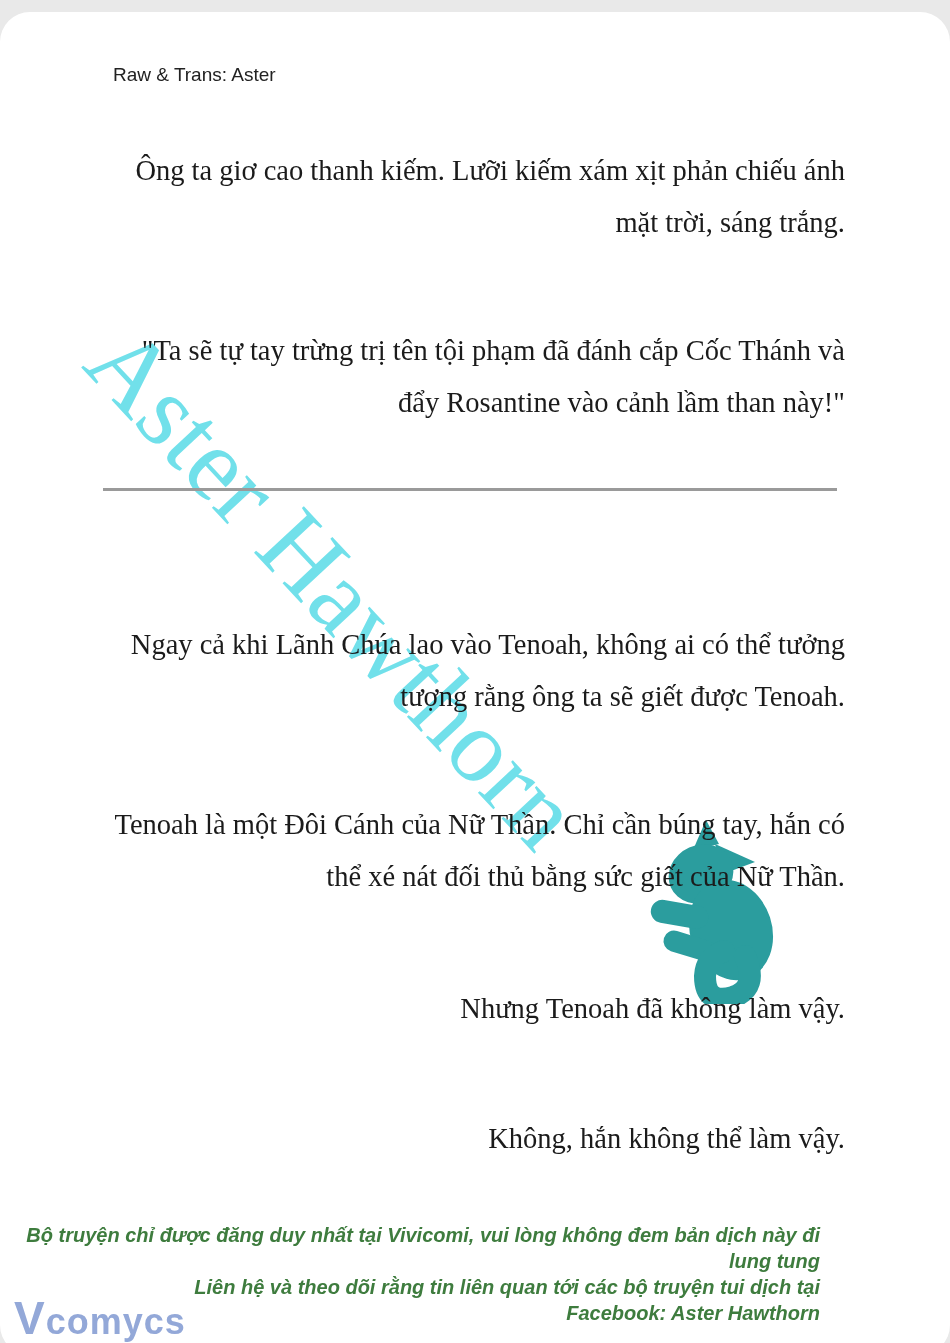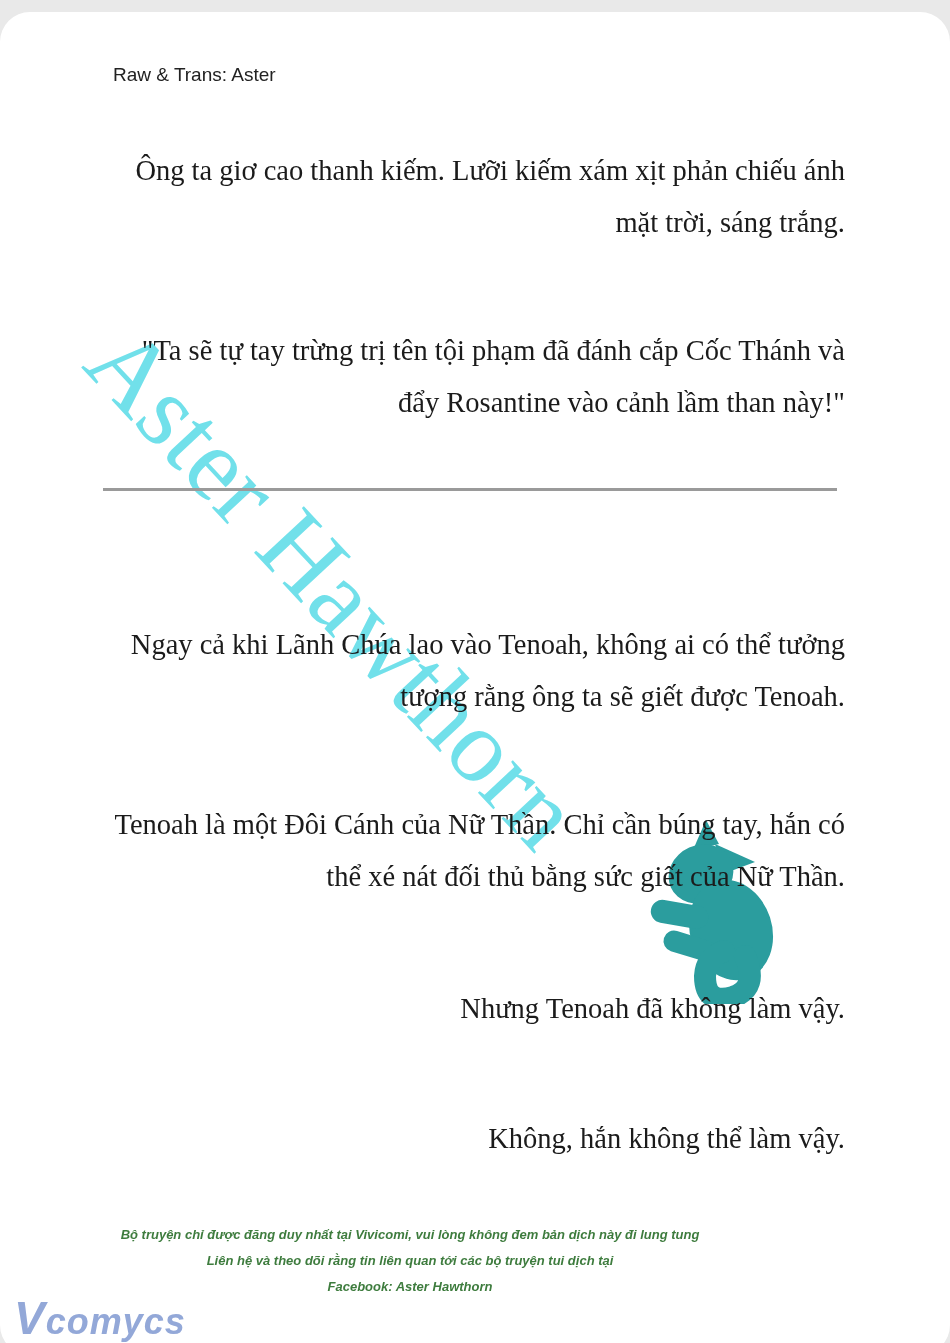--- a/index.html
+++ b/index.html
@@ -68,36 +68,35 @@
     top: 806px;
     width: 130px;
     height: 186px;
     z-index: 1;
   }
   .footer {
     position: absolute;
     left: 0;
     top: 1210px;
     width: 820px;
-    text-align: center;
+    text-align: right;
     font-family: "Liberation Sans", sans-serif;
     font-weight: bold;
     font-style: italic;
-    font-size: 13px;
+    font-size: 20px;
     line-height: 26px;
     color: var(--c-footer, #3e7c3e);
     z-index: 3;
   }
   .logo {
     position: absolute;
     left: 14px;
     top: 1288px;
     font-family: "Liberation Sans", sans-serif;
     font-weight: bold;
-    font-style: italic;
     font-size: 36px;
     letter-spacing: 1px;
     color: var(--c-logo, #93a8d8);
     z-index: 3;
   }
   .logo .logo-v {
     font-size: 46px;
     line-height: 36px;
   }
 </style>

